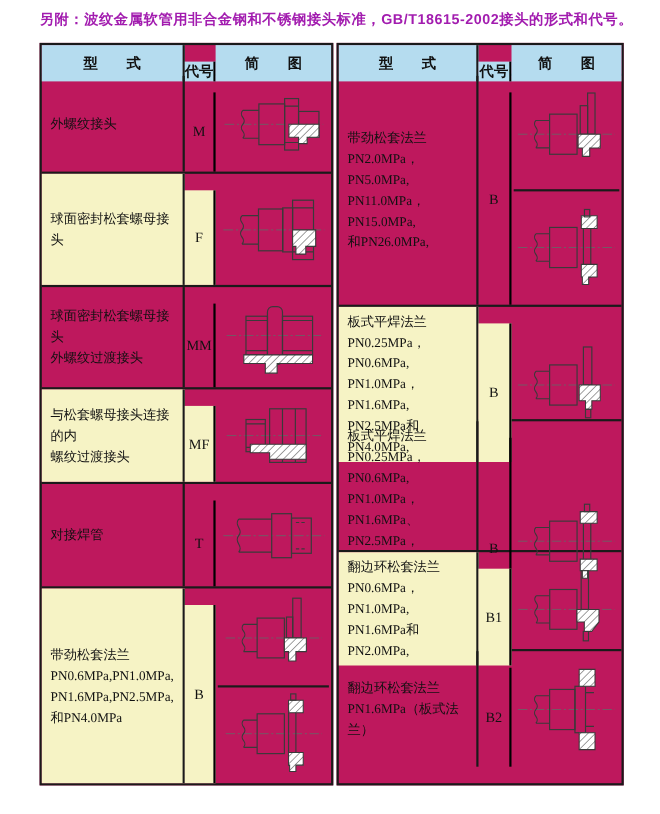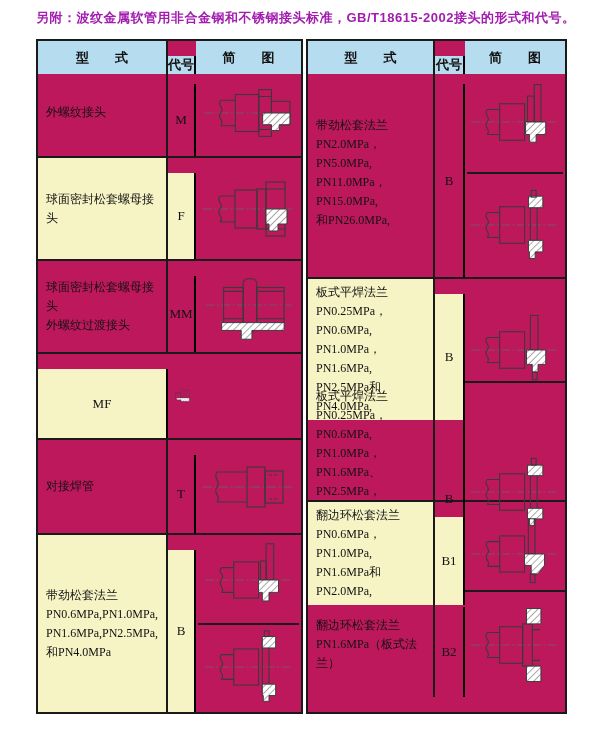--- a/index.html
+++ b/index.html
@@ -134,20 +134,22 @@
           <path class="dln" d="M24 26 h20 M24 54 h20"></path>
           <rect class="dln" x="58" y="22" width="28" height="36"></rect>
           <path class="dln" d="M58 26 h28 M58 54 h28"></path>
           <rect class="dln" x="44" y="13" width="14" height="54" rx="5"></rect>
           <path class="dh" d="M22 58 h64 v8 h-33 v9 h-11 v-9 h-20 z"></path>
         </svg>
       </div>
     </div>
 
     <div class="row hl" style="height:86px">
+      <div class="cell type">与松套螺母接头连接的内
+螺纹过渡接头</div>
       <div class="cell code">MF</div>
       <div class="cell sketch">
         <svg class="diag" width="100" height="78" viewBox="0 0 100 80">
           <path class="dcl" d="M6 40 H94"></path>
           <rect class="dln" x="24" y="25" width="18" height="30"></rect>
           <path class="dln" d="M24 29 h18 M24 51 h18"></path>
           <rect class="dln" x="46" y="15" width="34" height="50"></rect>
           <path class="dln" d="M58 15 v50 M70 15 v50"></path>
           <path class="dh" d="M28 48 h52 v14 h-34 v-6 h-18 z"></path>
         </svg>

